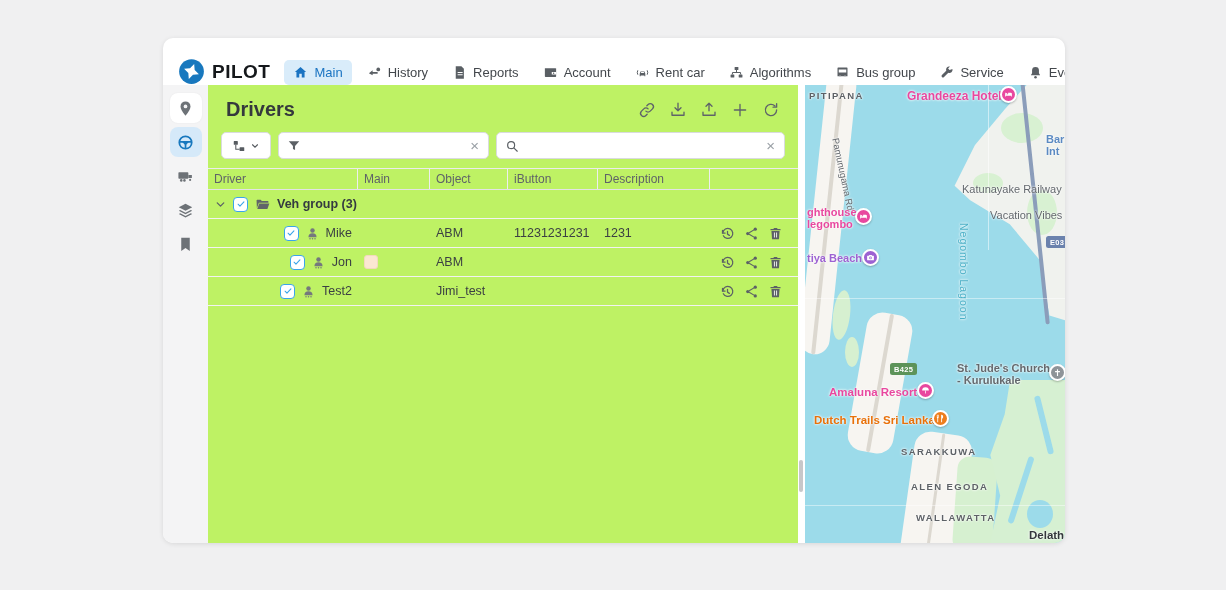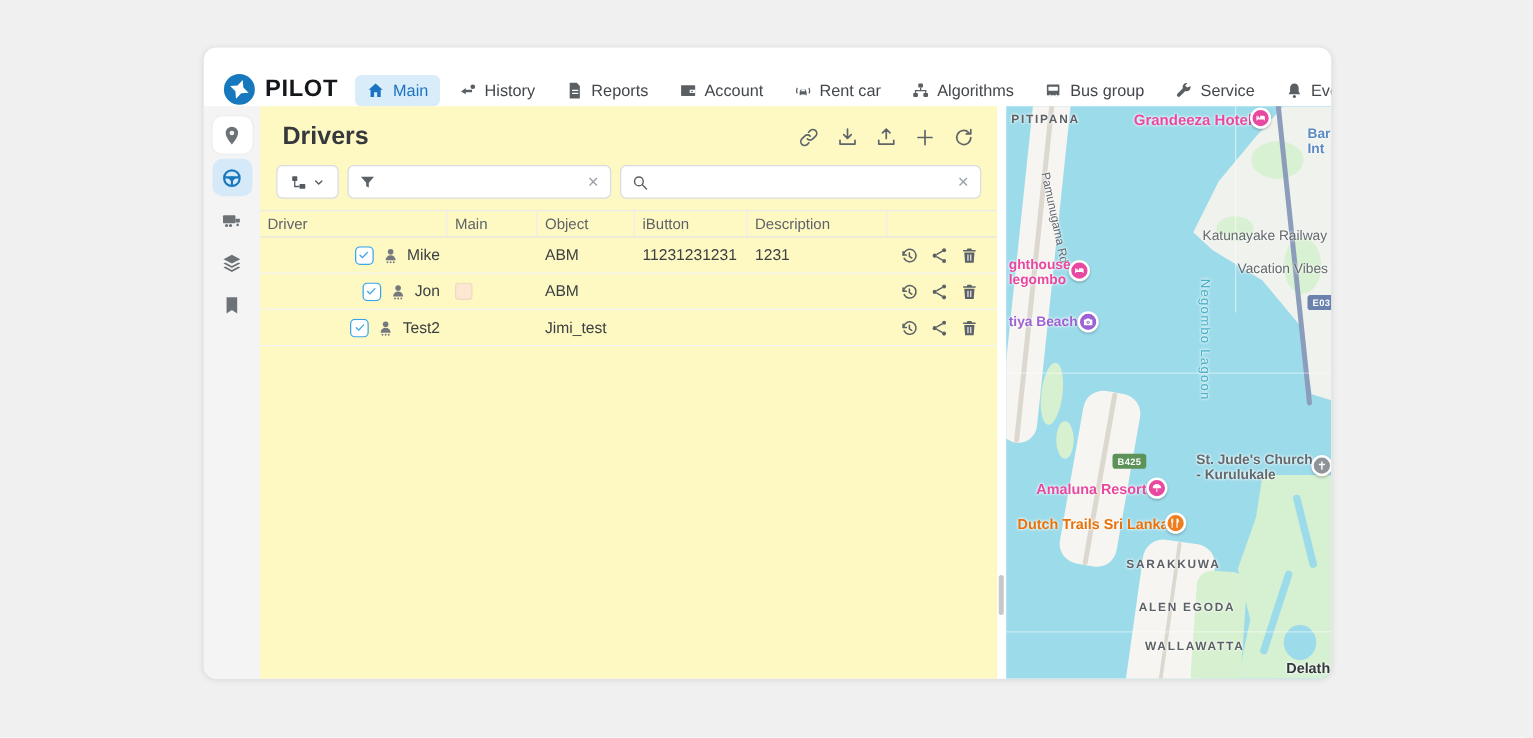--- a/index.html
+++ b/index.html
@@ -27,21 +27,21 @@
 
   .iconbar { width:45px; background:#f4f4f5; display:flex; flex-direction:column;
              align-items:center; padding-top:8px; gap:4px; flex:0 0 45px; }
   .ib-item { width:32px; height:30px; border-radius:8px; display:flex; align-items:center;
              justify-content:center; cursor:pointer; color:#6d7277; }
   .ib-item svg { width:17px; height:17px; fill:currentColor; }
   .ib-item.white { background:#fff; box-shadow:0 0 2px rgba(0,0,0,.06); }
   .ib-item.active { background:#d5e9f9; color:#1878be; }
 
   
-  .panel { width:590px; flex:0 0 590px; display:flex; flex-direction:column; background:#fef9c3; }
+  .panel { width:590px; flex:0 0 590px; display:flex; flex-direction:column; background:#bef264; }
   .panel-head { display:flex; align-items:center; padding:13px 18px 6px 18px; }
   .panel-title { font-size:20px; font-weight:700; color:#35393d; }
   .panel-actions { margin-left:auto; display:flex; gap:13px; align-items:center; }
   .pa-btn { width:18px; height:18px; color:#5f6469; cursor:pointer; }
   .pa-btn svg { width:18px; height:18px; fill:none; stroke:currentColor; stroke-width:1.8;
                 stroke-linecap:round; stroke-linejoin:round; }
 
   .filter-row { display:flex; gap:7px; padding:5px 13px 9px 13px; align-items:center; }
   .tree-btn { width:50px; height:27px; border:1px solid #d9dbde; border-radius:5px;
               display:flex; align-items:center; justify-content:center; gap:4px;
@@ -94,21 +94,21 @@
   .map { flex:1; position:relative; overflow:hidden; background:#9cdbea; cursor:grab; }
   .map * { position:absolute; }
   .shape { border-radius:16px; }
   .mlabel { font-size:11px; font-weight:700; white-space:nowrap;
             text-shadow:0 0 2px #fff, 0 0 3px rgba(255,255,255,.9); }
   .area { font-size:9.5px; letter-spacing:1.4px; color:#5d6166; font-weight:700; }
   .gray-poi { color:#63686d; font-weight:500; }
   .pink { color:#e8489f; }
   .purple { color:#9d62d2; }
   .orange { color:#e8710a; }
-  .blue-lbl { color:#5b8ac2; }
+  .blue-lbl { color:#5b8ac2;margin-top:32px; }
   .marker { width:17px; height:17px; border-radius:50%; border:2px solid #fff;
             box-shadow:0 1px 2px rgba(0,0,0,.25); display:flex; align-items:center;
             justify-content:center; cursor:pointer; }
   .marker svg { position:static; width:9px; height:9px; fill:#fff; }
   .shield { font-size:7.5px; font-weight:700; color:#fff; padding:1.5px 4px; border-radius:2.5px;
             letter-spacing:.3px; }
 </style>
 </head>
 <body>
 
@@ -298,20 +298,42 @@
 
         <div class="trow thead">
           <div class="cell">Driver</div>
           <div class="cell">Main</div>
           <div class="cell">Object</div>
           <div class="cell">iButton</div>
           <div class="cell">Description</div>
           <div class="cell"></div>
         </div>
 
+        <div class="trow">
+          <div class="cell c-driver group" style="overflow:visible">
+            <span class="chev"><svg viewBox="0 0 24 24">
+                  <path d="M6 9l6 6 6-6"></path>
+                </svg></span>
+            <span class="cb">
+                <svg viewBox="0 0 24 24">
+                  <path d="M5 12.5l4.5 4.5L19 7"></path>
+                </svg>
+              </span>
+            <span class="fold"><svg viewBox="0 0 24 24">
+                  <path d="M2.5 5.5a1 1 0 011-1H9l2 2h9.5a1 1 0 011 1V9H6.2L3 18z"></path>
+                  <path d="M6.8 10.5H23L19.8 19H3.6z"></path>
+                </svg></span>
+            <span class="glabel">Veh group (3)</span>
+          </div>
+          <div class="cell"></div>
+            <div class="cell"></div>
+            <div class="cell"></div>
+            <div class="cell"></div>
+            <div class="cell"></div>
+        </div>
 
         <div class="trow">
           <div class="cell c-driver drv">
             <span class="cb">
                 <svg viewBox="0 0 24 24">
                   <path d="M5 12.5l4.5 4.5L19 7"></path>
                 </svg>
               </span>
             <span class="pers"><svg viewBox="0 0 24 24">
                   <circle cx="12" cy="7" r="3.6"></circle>

